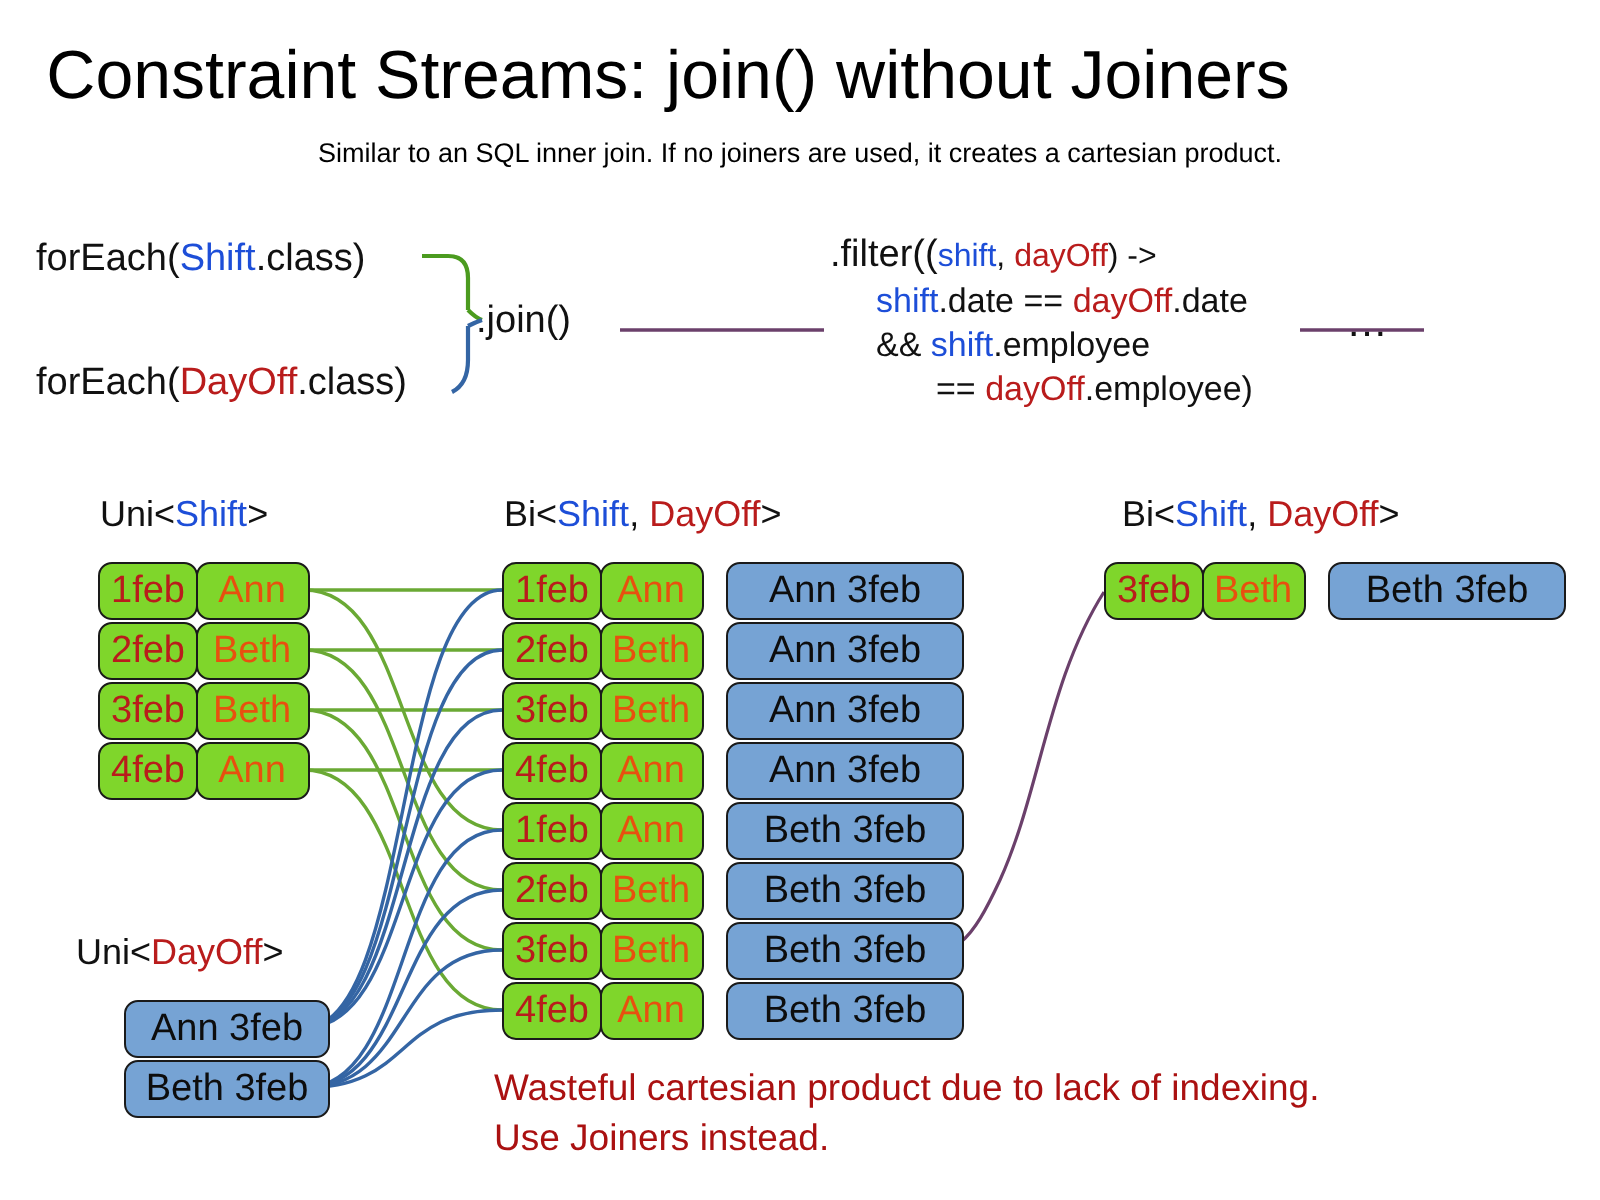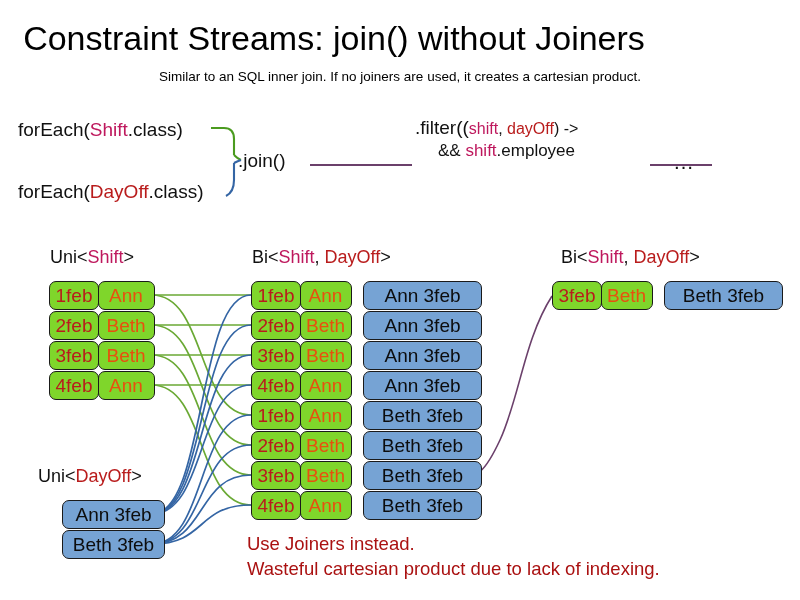--- a/index.html
+++ b/index.html
@@ -5,21 +5,21 @@
   html,body{margin:0;padding:0;background:#ffffff;}
   body{width:800px;height:600px;position:relative;overflow:hidden;
        font-family:"Liberation Sans","DejaVu Sans",sans-serif;color:#000;}
 
   #title{position:absolute;left:0;top:18px;width:668px;text-align:center;
          font-size:34px;line-height:40px;font-weight:normal;color:#000;}
   #subtitle{position:absolute;left:0;top:68px;width:800px;text-align:center;
             font-size:13.5px;line-height:18px;color:#000;}
 
   .code{position:absolute;font-size:19px;line-height:24px;white-space:nowrap;color:#111;}
-  .g{color:#be185d;}          
+  .g{color:#1d4ed8;}          
   .b{color:#b91c1c;}          
 
   #fe1{left:18px;top:118px;}
   #fe2{left:18px;top:180px;}
   #joinlbl{left:238px;top:149px;}
 
   #filterblock{position:absolute;left:415px;top:117px;font-size:17px;line-height:22px;
                white-space:nowrap;color:#111;}
   #filterblock .l1{font-size:19px;}
   #filterblock .sm{font-size:16px;}
@@ -74,21 +74,23 @@
   <path d="M211,128 L224,128 Q234,128 234,139 L234,155" fill="none" stroke="#4b9b1f" stroke-width="2.1"></path>
   <path d="M226,196 Q234,192 234,180 L234,163" fill="none" stroke="#3465a4" stroke-width="2.1"></path>
   <path d="M234,155 Q238,159 241,160" fill="none" stroke="#4b9b1f" stroke-width="2.1"></path>
   <path d="M234,163 Q238,161 241,160" fill="none" stroke="#3465a4" stroke-width="2.1"></path>
   <line x1="310" y1="165" x2="412" y2="165" stroke="#6b406b" stroke-width="1.8"></line>
   <line x1="650" y1="165" x2="712" y2="165" stroke="#6b406b" stroke-width="1.8"></line>
 </svg>
 
 <div id="filterblock">
   <span class="ln l1"><span>.filter((</span><span class="g sm">shift</span><span class="sm">, </span><span class="b sm">dayOff</span><span class="sm">) -&gt;</span></span>
+  <span class="ln ind1"><span class="g">shift</span><span>.date == </span><span class="b">dayOff</span><span>.date</span></span>
   <span class="ln ind2"><span>&amp;&amp; </span><span class="g">shift</span><span>.employee</span></span>
+  <span class="ln ind3"><span>== </span><span class="b">dayOff</span><span>.employee)</span></span>
 </div>
 <div id="ellipsis">…</div>
 
 <svg class="layer" id="wires">
   <g id="green-wires" stroke="#6aa934" stroke-width="1.7" fill="none">
       <path d="M152,295 C206.45,295 196.55,295 251,295"></path>
       <path d="M152,295 C206.45,295 196.55,415 251,415"></path>
       <path d="M152,325 C206.45,325 196.55,325 251,325"></path>
       <path d="M152,325 C206.45,325 196.55,445 251,445"></path>
       <path d="M152,355 C206.45,355 196.55,355 251,355"></path>
@@ -187,15 +189,15 @@
   </div>
 <div id="result-col">
     <div class="row" style="left: 552px; top: 281px;">
       <div class="cell green date t-date">3feb</div>
       <div class="cell green namesm t-name">Beth</div>
       <div class="cell blue dayoff t-dayoff">Beth 3feb</div>
     </div>
   </div>
 
 <div id="note">
+  <div>Wasteful cartesian product due to lack of indexing.</div>
   <div>Use Joiners instead.</div>
-  <div>Wasteful cartesian product due to lack of indexing.</div>
 </div>
 
 </body></html>

